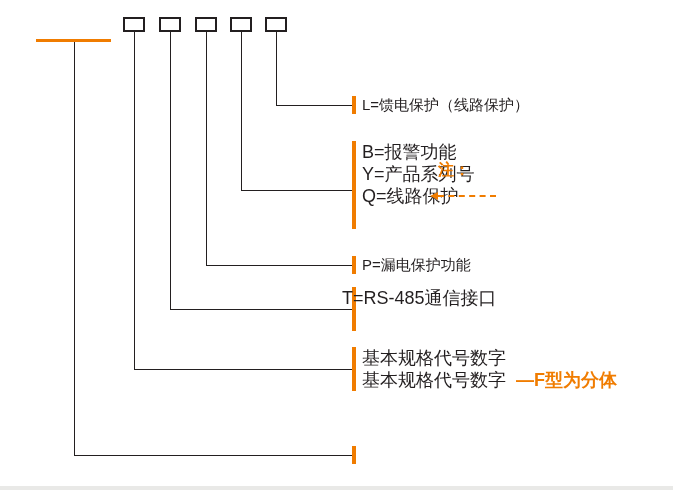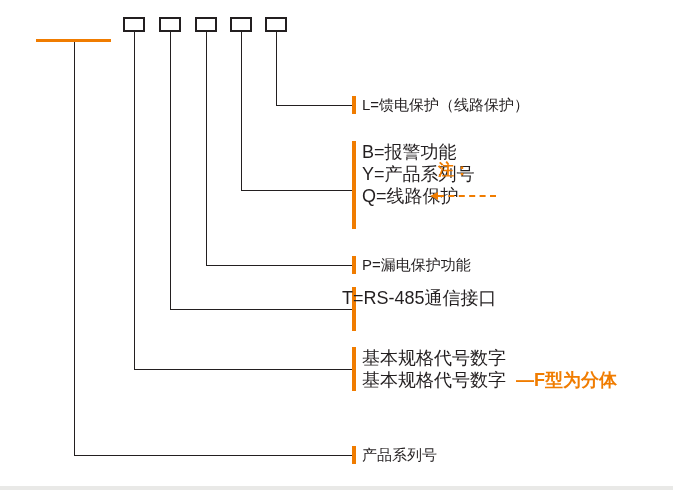--- a/index.html
+++ b/index.html
@@ -78,16 +78,15 @@
   </div>
 
   <div class="group" style="left:362px; top:347px;">
     <div class="gline">基本规格代号数字</div>
     <div class="gline">
       <span>基本规格代号数字</span>
       <span class="orange bold" style="margin-left:5px;">—F型为分体</span>
     </div>
   </div>
 
-  <div class="lbl" style="left:362px; top:445px;">产品系列号</div>
 
   <div class="bottom-band"></div>
 </div>
 
 </body></html>

